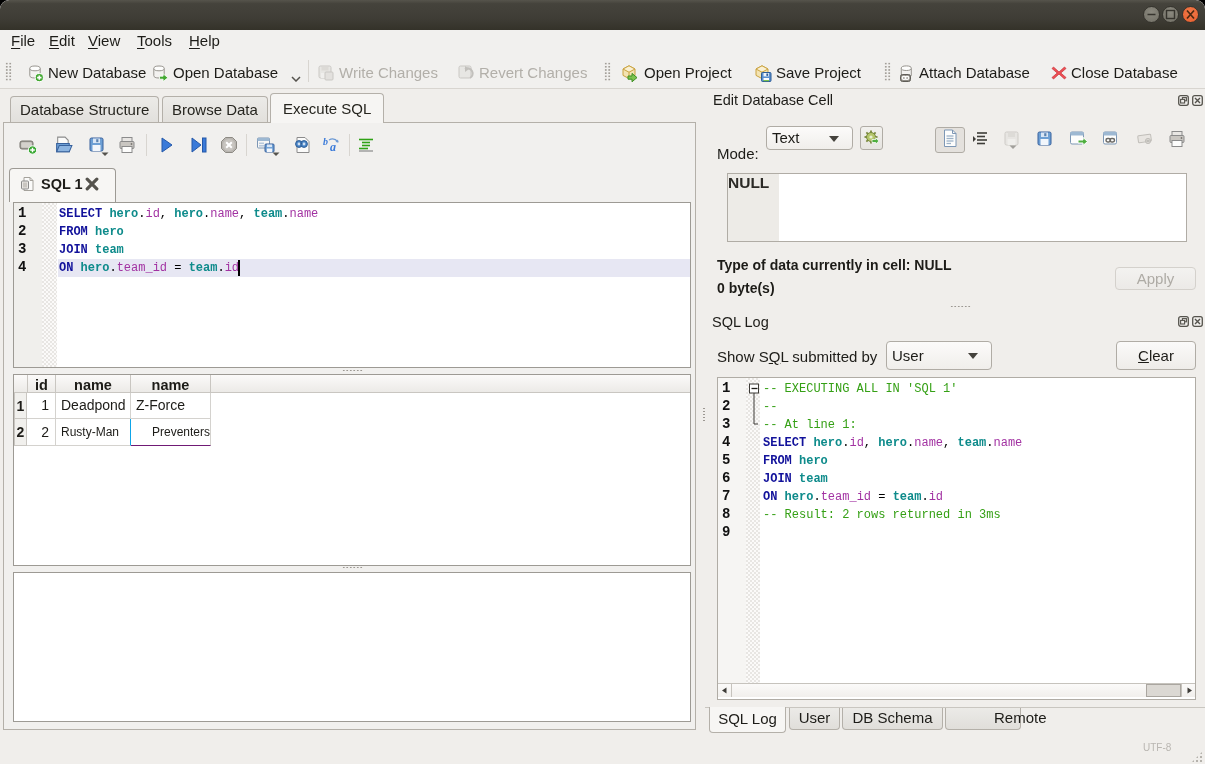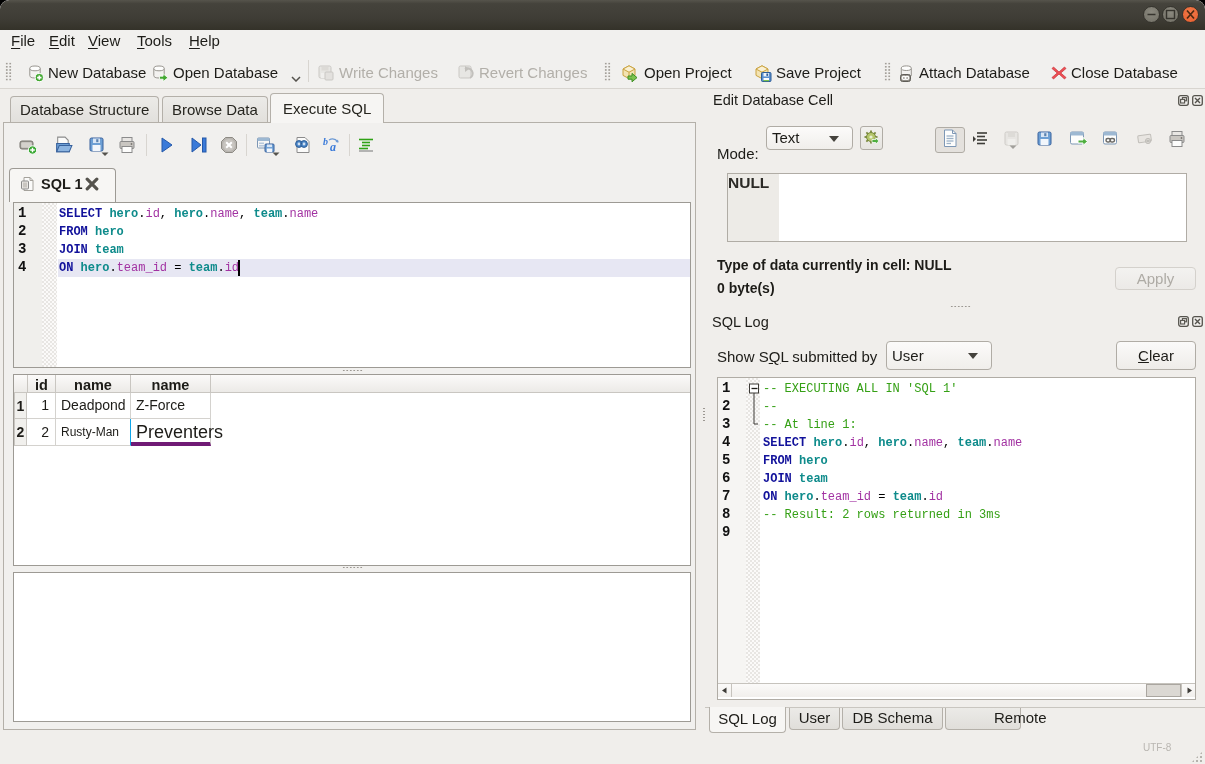--- a/index.html
+++ b/index.html
@@ -268,21 +268,21 @@
 
     <div class="abs" style="left:14px;top:393px;width:13px;height:26px;background:#f1f0ed;border:1px solid #c9c6c1;border-top:none;box-sizing:border-box;text-align:center;line-height:26px;font-size:14px;font-weight:bold;">1</div>
     <div class="abs" style="left:14px;top:419px;width:13px;height:27px;background:#f1f0ed;border:1px solid #c9c6c1;border-top:none;box-sizing:border-box;text-align:center;line-height:27px;font-size:14px;font-weight:bold;">2</div>
 
     <div class="abs" style="left:27px;top:393px;width:29px;height:26px;border-right:1px solid #d4d2ce;border-bottom:1px solid #d4d2ce;box-sizing:border-box;text-align:right;line-height:25px;font-size:14px;padding-right:6px;white-space:nowrap;">1</div>
     <div class="abs" style="left:56px;top:393px;width:75px;height:26px;border-right:1px solid #d4d2ce;border-bottom:1px solid #d4d2ce;box-sizing:border-box;line-height:25px;font-size:14px;padding-left:5px;white-space:nowrap;">Deadpond</div>
     <div class="abs" style="left:131px;top:393px;width:80px;height:26px;border-right:1px solid #d4d2ce;border-bottom:1px solid #d4d2ce;box-sizing:border-box;line-height:25px;font-size:14px;padding-left:5px;white-space:nowrap;">Z-Force</div>
 
     <div class="abs" style="left:27px;top:419px;width:29px;height:27px;border-right:1px solid #d4d2ce;border-bottom:1px solid #d4d2ce;box-sizing:border-box;text-align:right;line-height:26px;font-size:14px;padding-right:6px;white-space:nowrap;">2</div>
     <div class="abs" style="left:56px;top:419px;width:75px;height:27px;border-right:1px solid #0ea5e9;border-bottom:1px solid #d4d2ce;box-sizing:border-box;line-height:26px;font-size:12px;padding-left:5px;white-space:nowrap;">Rusty-Man</div>
-    <div class="abs" style="left:131px;top:419px;width:80px;height:27px;border-right:1px solid #d4d2ce;border-bottom:4px solid #701a75;box-sizing:border-box;line-height:26px;font-size:18px;padding-left:5px;white-space:nowrap;text-align:right;">Preventers</div>
+    <div class="abs" style="left:131px;top:419px;width:80px;height:27px;border-right:1px solid #d4d2ce;border-bottom:1px solid #701a75;box-sizing:border-box;line-height:26px;font-size:12px;padding-left:5px;white-space:nowrap;text-align:right;">Preventers</div>
   </div>
 
   <div class="spdots" style="left:342px;top:566px;"></div>
 
   <div class="wbox" style="left:13px;top:572px;width:678px;height:150px;"></div>
 
   <div class="abs" style="left:713px;top:92px;font-size:14.5px;color:#1d1c18;">Edit Database Cell</div>
   <svg class="abs" style="left:1178px;top:95px;" width="11" height="11" viewBox="0 0 11 11">
       <rect x="0.7" y="0.7" width="9.6" height="9.6" rx="2" fill="none" stroke="#55534d" stroke-width="1.3"></rect>
       <rect x="4.4" y="2.6" width="4" height="3.2" fill="none" stroke="#55534d" stroke-width="1.1"></rect>

